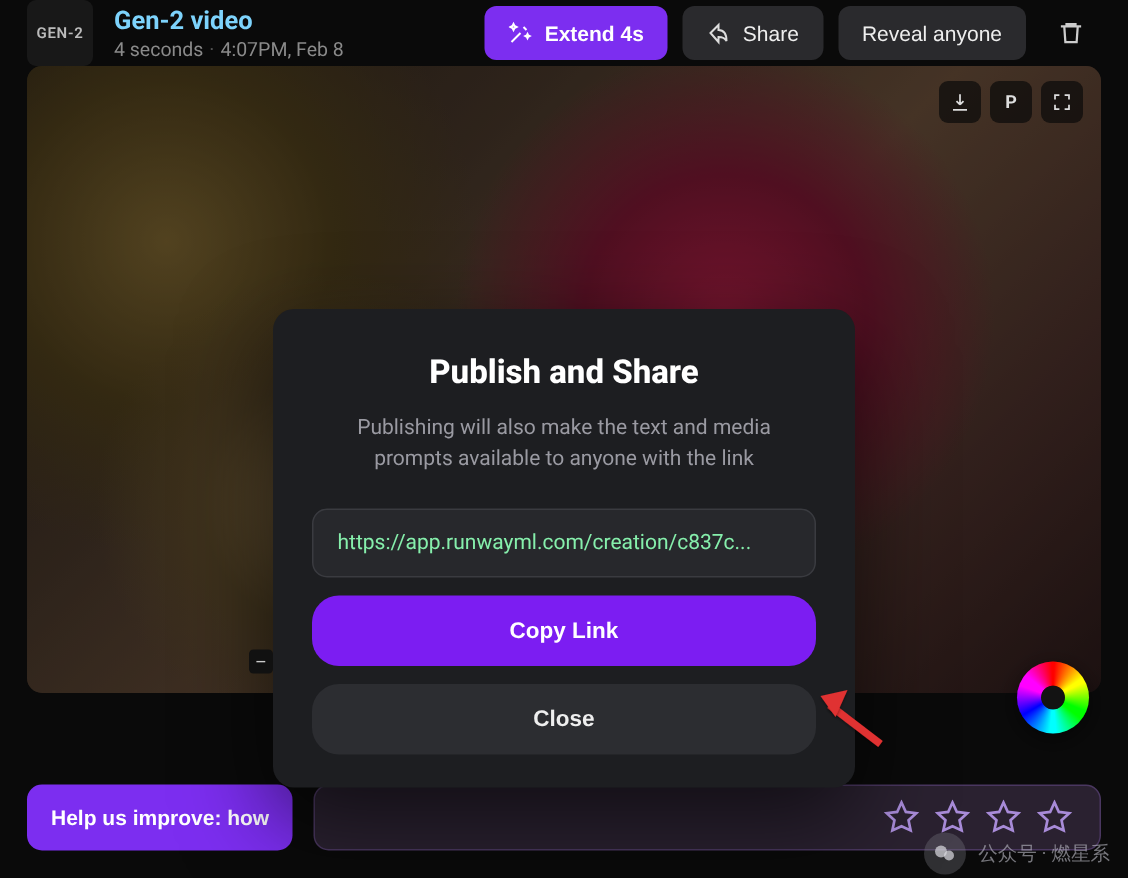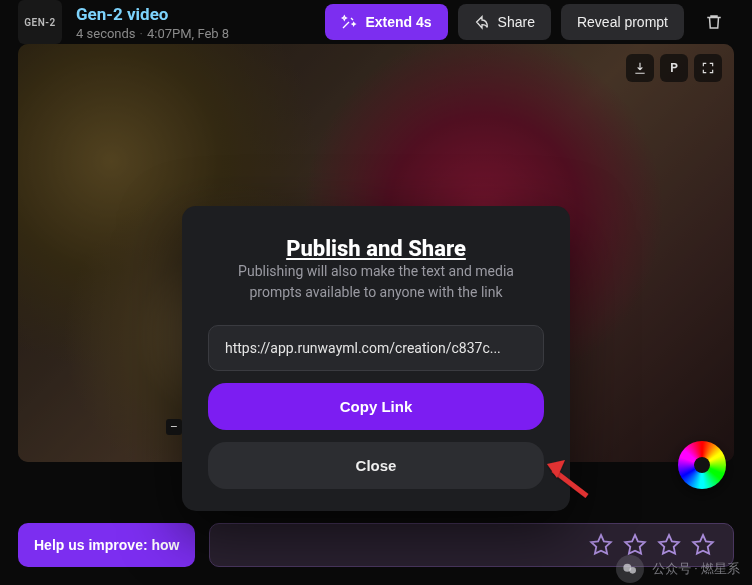--- a/index.html
+++ b/index.html
@@ -31,24 +31,24 @@
 
   
   .bottom { position: absolute; left: 18px; right: 18px; bottom: 18px; display: flex; gap: 14px; align-items: stretch; }
   .feedback-btn { flex: 0 0 auto; background: #7c2ef0; color: #fff; font-weight: 700; padding: 14px 16px; border-radius: 10px; font-size: 14px; border: none; cursor: pointer; white-space: nowrap; }
   .rating-box { flex: 1; background: #2a2130; border: 1px solid #4a3760; border-radius: 10px; display: flex; align-items: center; justify-content: flex-end; padding: 0 18px; gap: 10px; }
   .star { color: #a88bd8; cursor: pointer; }
 
   
   .modal-back { position: absolute; inset: 0; display: flex; align-items: flex-start; justify-content: center; z-index: 10; pointer-events: none; }
   .modal { pointer-events: auto; margin-top: 206px; width: 388px; background: #1d1e21; border-radius: 14px; padding: 30px 26px 22px; text-align: center; box-shadow: 0 20px 60px rgba(0,0,0,0.6); position: relative; }
-  .modal h2 { font-size: 22px; font-weight: 800; color: #fff; text-decoration: underline; }
+  .modal h2 { font-size: 22px; font-weight: 800; margin-bottom: 14px; color: #fff; }
   .modal p { font-size: 14px; color: #9a9aa2; line-height: 1.5; }
   .modal .manage { color: #c9a8ff; font-weight: 500; cursor: pointer; display: inline-block; margin-top: 2px; }
-  .url-field { margin-top: 22px; width: 100%; background: #27282c; border: 1px solid #3a3b40; border-radius: 10px; padding: 14px 16px; color: #e5e5e5; font-size: 14px; text-align: left; overflow: hidden; text-overflow: ellipsis; white-space: nowrap; font-family: inherit; }
+  .url-field { margin-top: 22px; width: 100%; background: #27282c; border: 1px solid #3a3b40; border-radius: 10px; padding: 14px 16px; color: #86efac; font-size: 14px; text-align: left; overflow: hidden; text-overflow: ellipsis; white-space: nowrap; font-family: inherit; }
   .modal-btn { margin-top: 12px; width: 100%; padding: 15px 12px; border-radius: 18px; font-size: 15px; font-weight: 700; border: none; cursor: pointer; }
   .copy-btn { background: #7c1df2; color: #fff; }
   .close-btn { background: #2c2d31; color: #eee; }
   .page-ind { position: absolute; left: -16px; bottom: 76px; width: 16px; height: 16px; background: #111; border-radius: 3px; color:#ccc; display:flex; align-items:center; justify-content:center; font-size:12px; }
 
   
   .arrow { position: absolute; left: 545px; top: 454px; z-index: 20; pointer-events: none; }
 
   
   .watermark { position:absolute; right: 12px; bottom: 2px; display:flex; align-items:center; gap:8px; color: rgba(190,190,200,0.6); font-size: 13px; z-index: 30; pointer-events:none;text-align:right; }
@@ -87,21 +87,21 @@
     </button>
     <button class="btn btn-dark">
       <span>
         <svg width="16" height="16" viewBox="0 0 24 24" fill="none" stroke="#ddd" stroke-width="2">
             <path d="M4 12l8-8v5c8 0 8 8 8 11-2-4-8-4-8-4v5l-8-9z"></path>
           </svg>
       </span>
       <span>Share</span>
     </button>
     <button class="btn btn-dark">
-      <span>Reveal prompt</span>
+      <span>Reveal anyone</span>
     </button>
     <div class="icon-btn">
       <span>
         <svg width="18" height="18" viewBox="0 0 24 24" fill="none" stroke="#ccc" stroke-width="2">
             <path d="M3 6h18M8 6V4h8v2M6 6l1 14h10l1-14"></path>
           </svg>
       </span>
     </div>
   </div>
 </div>

